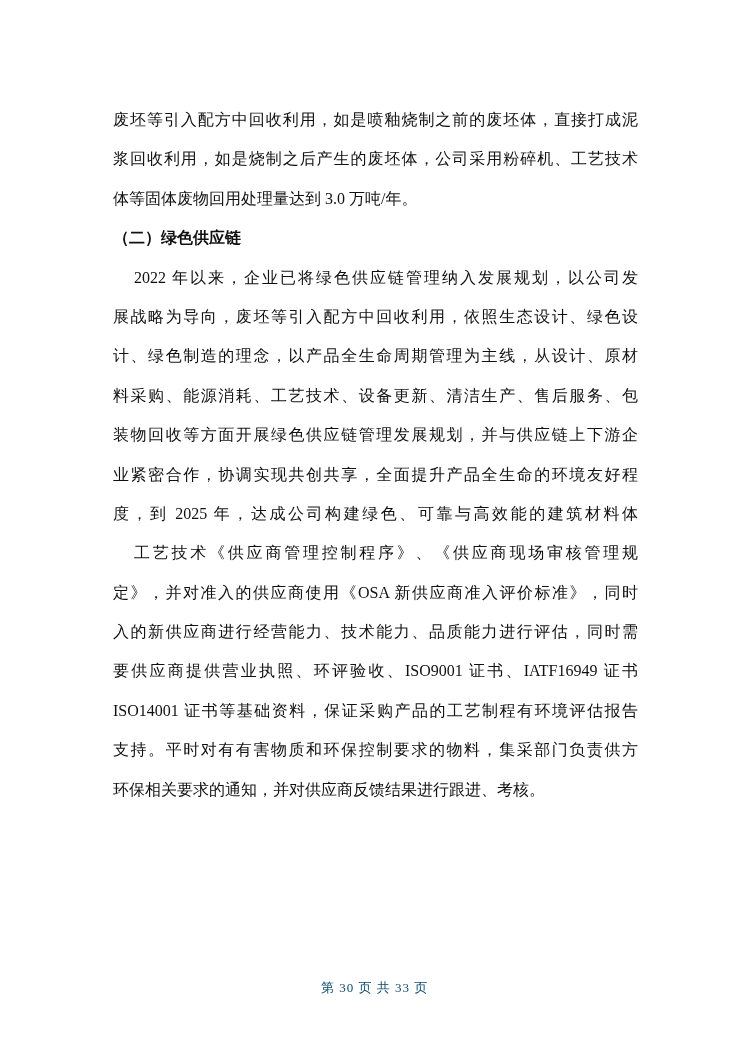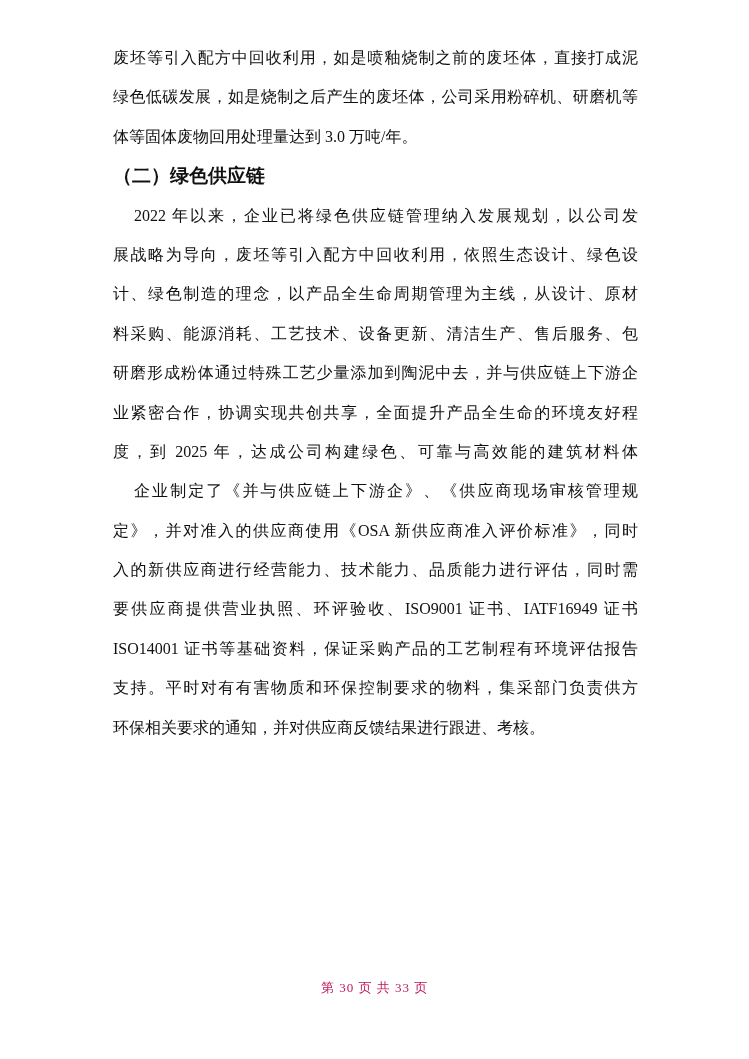--- a/index.html
+++ b/index.html
@@ -16,21 +16,21 @@
     height: 1059px;
     background: #ffffff;
     color: #111111;
     font-family: "Liberation Serif", serif;
   }
   .text-column {
     position: absolute;
     left: 113px;
     top: 0;
     width: 525px;
-    padding-top: 38px;
+    padding-top: 100px;
     font-size: 16px;
   }
   .para { margin: 0; padding: 0; }
   .ln {
     line-height: 39.4px;
     height: 39.4px;
     white-space: nowrap;
     text-align: justify;
     text-align-last: justify;
     white-space: normal;
@@ -39,67 +39,67 @@
   .ln.last {
     text-align: left;
     text-align-last: left;
   }
   .ln.indent { text-indent: 21px; }
   .heading {
     font-weight: bold;
     line-height: 39.4px;
     height: 39.4px;
     margin: 0;
-    font-size: 19px;
+    font-size: 16px;
     text-align: left;
   }
   .heading.sub {
     margin-top: 5.5px;
     margin-bottom: 5.5px;
     padding-left: 29px;
   }
   .footer {
     position: absolute;
     top: 981px;
     left: 0;
     width: 749px;
     text-align: center;
     font-size: 13px;
     line-height: 14px;
-    color: #be185d;
+    color: #0c4a6e;
     letter-spacing: 1px;
   }
 </style>
 </head>
 <body>
 
 <div class="page">
   <div class="text-column">
 
     <div class="para">
       <div class="ln">废坯等引入配方中回收利用，如是喷釉烧制之前的废坯体，直接打成泥</div>
-      <div class="ln">绿色低碳发展，如是烧制之后产生的废坯体，公司采用粉碎机、研磨机等</div>
+      <div class="ln">浆回收利用，如是烧制之后产生的废坯体，公司采用粉碎机、工艺技术</div>
       <div class="ln last">体等固体废物回用处理量达到 3.0 万吨/年。</div>
     </div>
 
     <h3 class="heading">（二）绿色供应链</h3>
 
     <div class="para">
       <div class="ln indent">2022 年以来，企业已将绿色供应链管理纳入发展规划，以公司发</div>
       <div class="ln">展战略为导向，废坯等引入配方中回收利用，依照生态设计、绿色设</div>
       <div class="ln">计、绿色制造的理念，以产品全生命周期管理为主线，从设计、原材</div>
       <div class="ln">料采购、能源消耗、工艺技术、设备更新、清洁生产、售后服务、包</div>
-      <div class="ln">研磨形成粉体通过特殊工艺少量添加到陶泥中去，并与供应链上下游企</div>
+      <div class="ln">装物回收等方面开展绿色供应链管理发展规划，并与供应链上下游企</div>
       <div class="ln">业紧密合作，协调实现共创共享，全面提升产品全生命的环境友好程</div>
       <div class="ln">度，到 2025 年，达成公司构建绿色、可靠与高效能的建筑材料体</div>
     </div>
 
 
     <div class="para">
-      <div class="ln indent">企业制定了《并与供应链上下游企》、《供应商现场审核管理规</div>
+      <div class="ln indent">工艺技术《供应商管理控制程序》、《供应商现场审核管理规</div>
       <div class="ln">定》，并对准入的供应商使用《OSA 新供应商准入评价标准》，同时</div>
       <div class="ln">入的新供应商进行经营能力、技术能力、品质能力进行评估，同时需</div>
       <div class="ln">要供应商提供营业执照、环评验收、ISO9001 证书、IATF16949 证书</div>
       <div class="ln">ISO14001 证书等基础资料，保证采购产品的工艺制程有环境评估报告</div>
       <div class="ln">支持。平时对有有害物质和环保控制要求的物料，集采部门负责供方</div>
       <div class="ln last">环保相关要求的通知，并对供应商反馈结果进行跟进、考核。</div>
     </div>
 
   </div>
 

